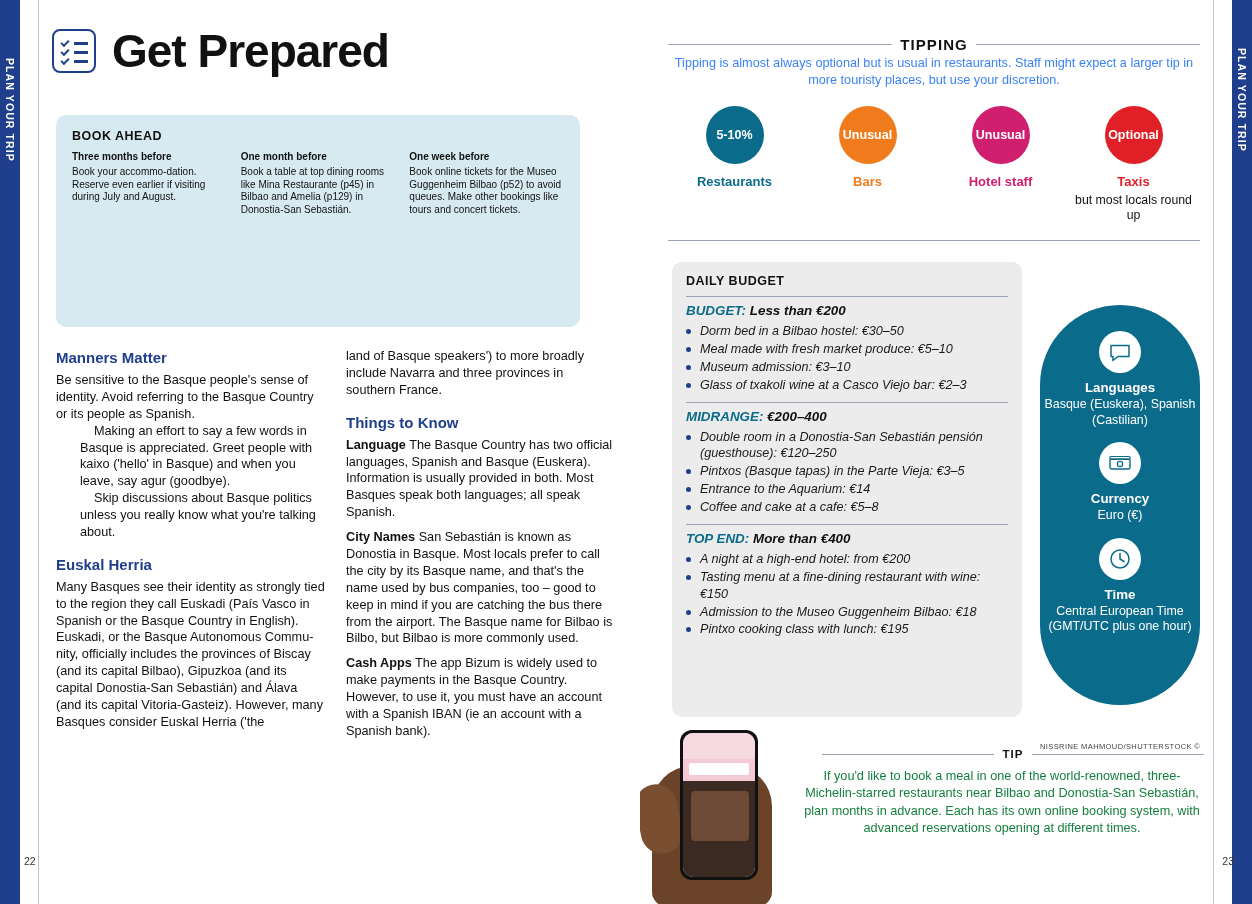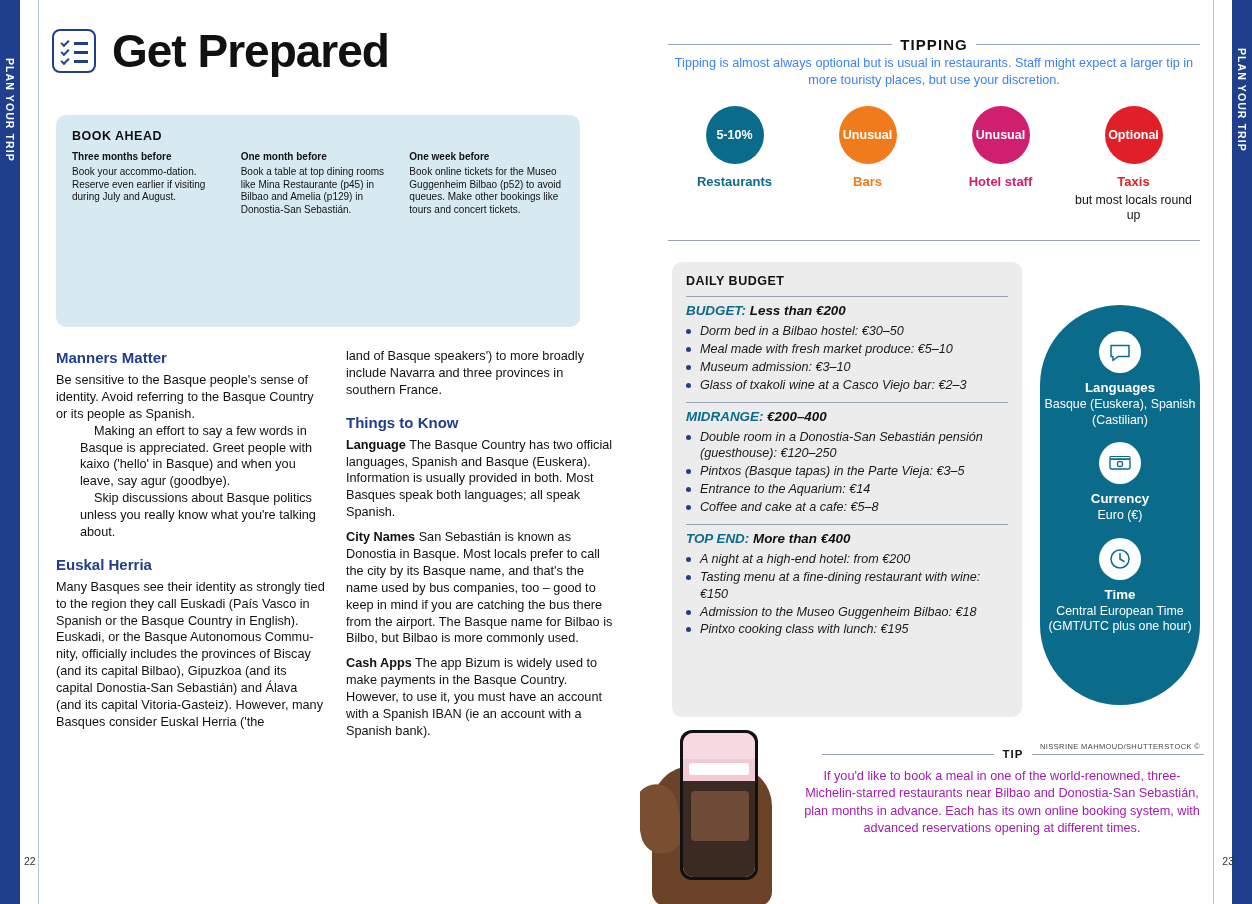--- a/index.html
+++ b/index.html
@@ -178,21 +178,21 @@
   }
 
   .tip-head {
     position:absolute; left:822px; top:748px; width:382px;
     display:flex; align-items:center; gap:8px;
   }
   .tip-head .line { flex:1; height:1px; background:#9aa4b2; }
   .tip-head .lbl { font-size:11.5px; font-weight:bold; letter-spacing:1.1px; color:#111; }
   .tip-body {
     position:absolute; left:800px; top:768px; width:404px; text-align:center;
-    font-size:12.7px; line-height:1.36; color:#a21caf;
+    font-size:12.7px; line-height:1.36; color:#15803d;
   }
 </style>
 </head>
 <body>
 
 <div class="page">
 
   <div class="side-tab left">
     <div class="blue-block"></div>
     <div class="vert-text plan" style="left:4px; top:58px;">PLAN YOUR TRIP</div>

